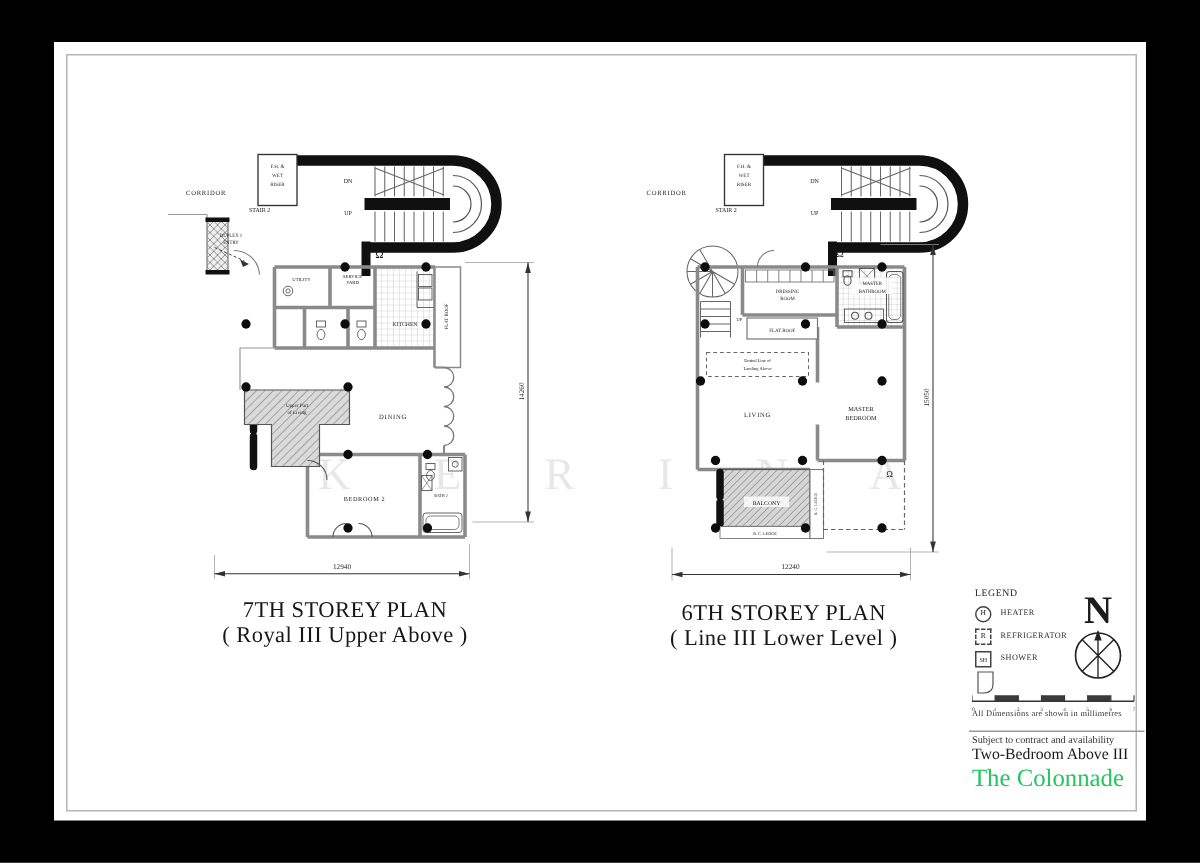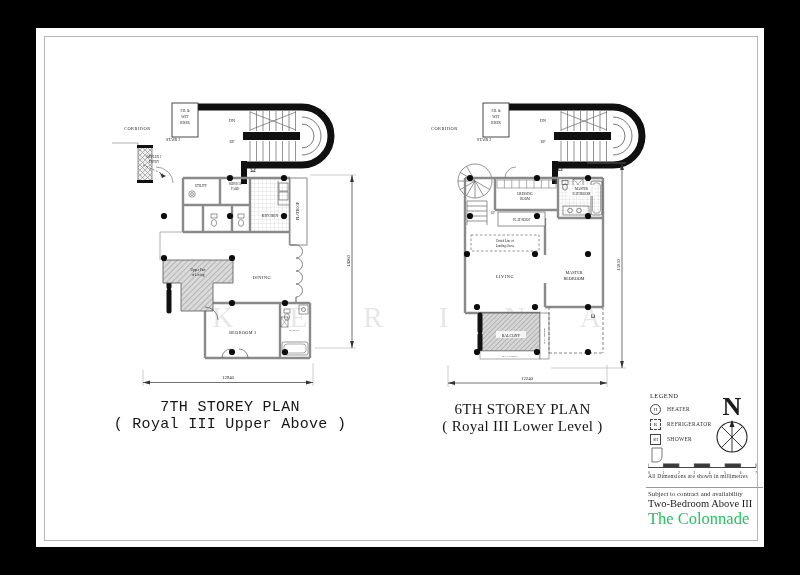--- a/index.html
+++ b/index.html
@@ -273,27 +273,27 @@
   <text x="102" y="324.5" font-size="4.8" text-anchor="middle">12240</text>
   <g stroke="#333" stroke-width="0.7" fill="none">
     <path d="M162,108 H201 M126,313 H201" stroke="#999" stroke-width="0.5"></path>
     <path d="M197,108 V313"></path>
     <polygon points="197,108 195.1,115 198.9,115" fill="#333" stroke="none"></polygon>
     <polygon points="197,313 195.1,306 198.9,306" fill="#333" stroke="none"></polygon>
   </g>
   <text font-size="4.8" text-anchor="middle" transform="rotate(-90 194.5 210)" x="194.5" y="210">15050</text>
 </svg>
 
-<div class="plan-title" style="left:105px;top:399px;width:250px;font-family:Liberation Mono, monospace;">
+<div class="plan-title" style="left:105px;top:399px;width:250px;">
   <div>7TH STOREY PLAN</div>
   <div>( Royal III Upper Above )</div>
 </div>
 <div class="plan-title" style="left:405px;top:401px;width:235px;">
   <div>6TH STOREY PLAN</div>
-  <div>( Royal III Lower Level )</div>
+  <div>( Line III Lower Level )</div>
 </div>
 
 <div class="legend">
   <div class="legend-title">LEGEND</div>
   <div class="legend-row">
     <span class="sym sym-circle">H</span>
     <span class="legend-label">HEATER</span>
   </div>
   <div class="legend-row">
     <span class="sym sym-dashed">R</span>

